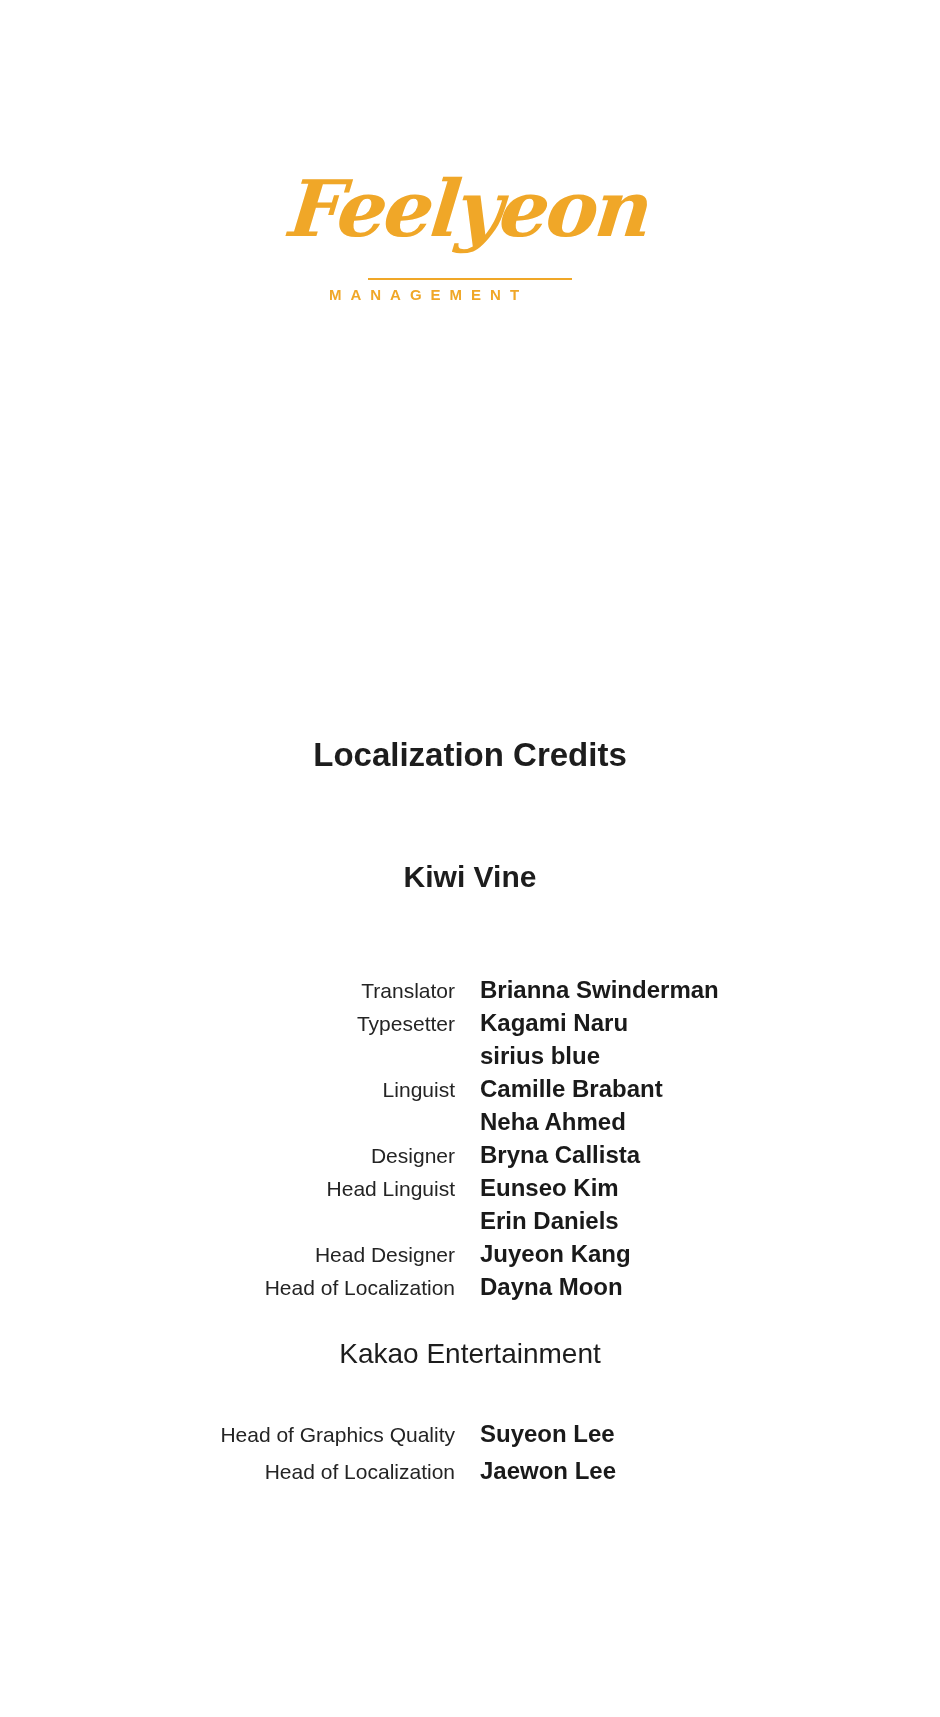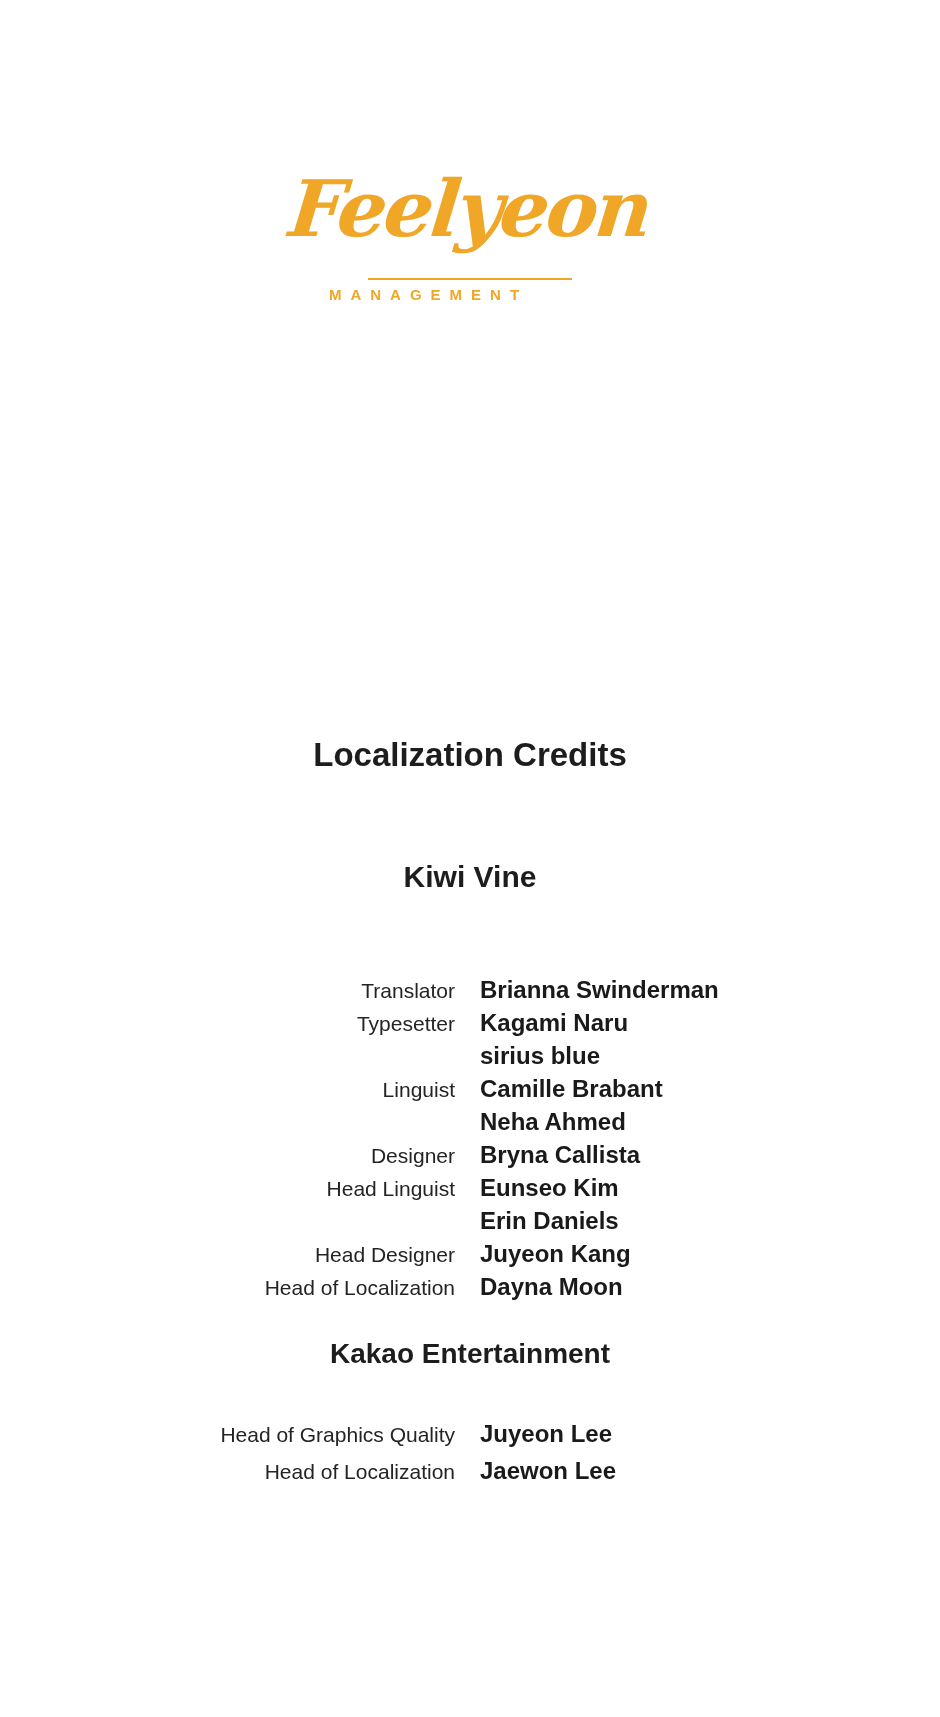--- a/index.html
+++ b/index.html
@@ -78,21 +78,21 @@
     font-size: 30px;
     font-weight: bold;
   }
   .company-title {
     position: absolute;
     top: 1338px;
     left: 0;
     width: 940px;
     text-align: center;
     font-size: 28px;
-    font-weight: bold;
+    font-weight: normal;
   }
 
   
   .credits {
     position: absolute;
     left: 0;
     width: 940px;
   }
   .credits-kiwi { top: 976px; }
   .credits-company { top: 1420px; }
@@ -177,21 +177,21 @@
       <span class="credit-role">Head of Localization</span>
       <span class="credit-name">Dayna Moon</span>
     </div>
   </div>
 
   <div class="company-title">Kakao Entertainment</div>
 
   <div class="credits credits-company">
     <div class="credit-row">
       <span class="credit-role">Head of Graphics Quality</span>
-      <span class="credit-name">Juyeon Lee</span>
+      <span class="credit-name">Suyeon Lee</span>
     </div>
     <div class="credit-row">
       <span class="credit-role">Head of Localization</span>
       <span class="credit-name">Jaewon Lee</span>
     </div>
   </div>
 
 </div>
 
 </body></html>

